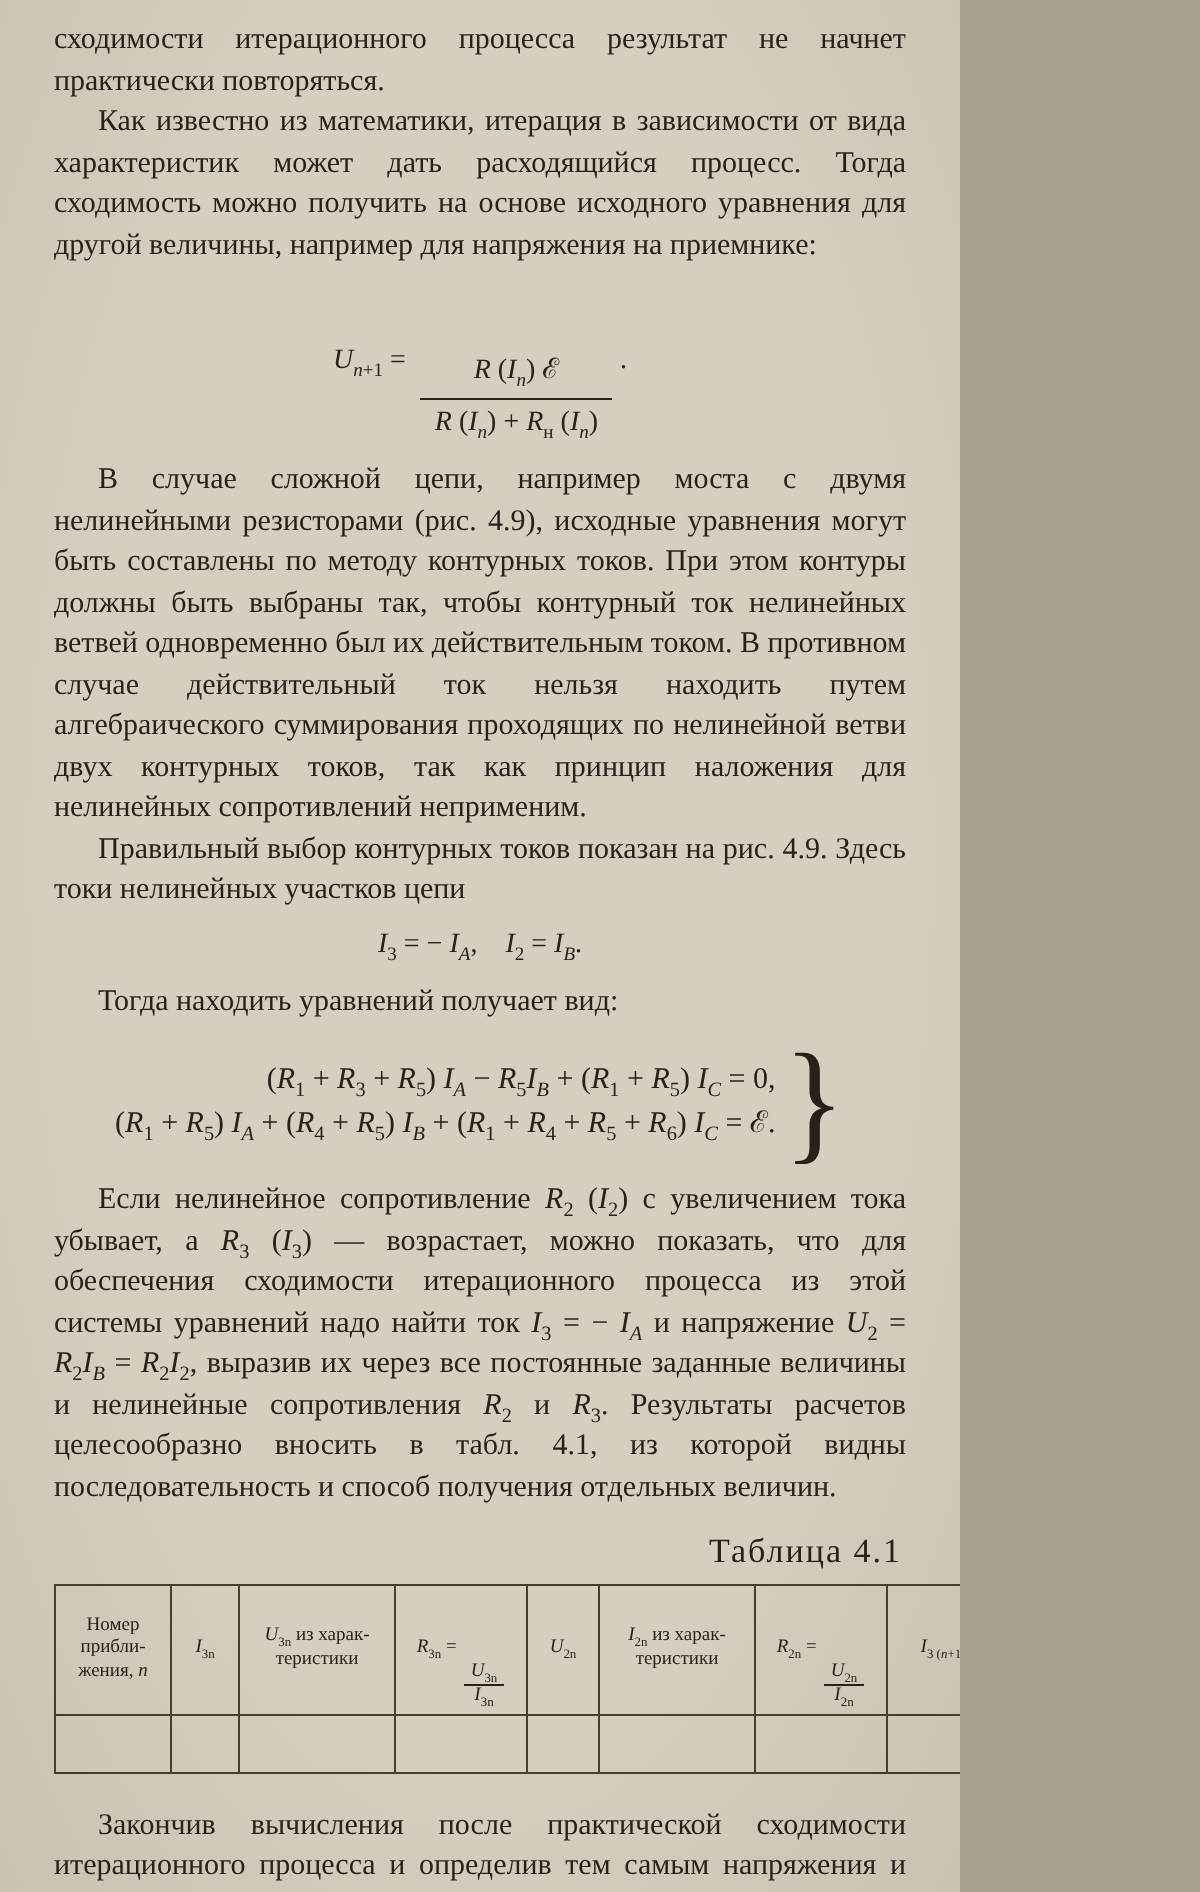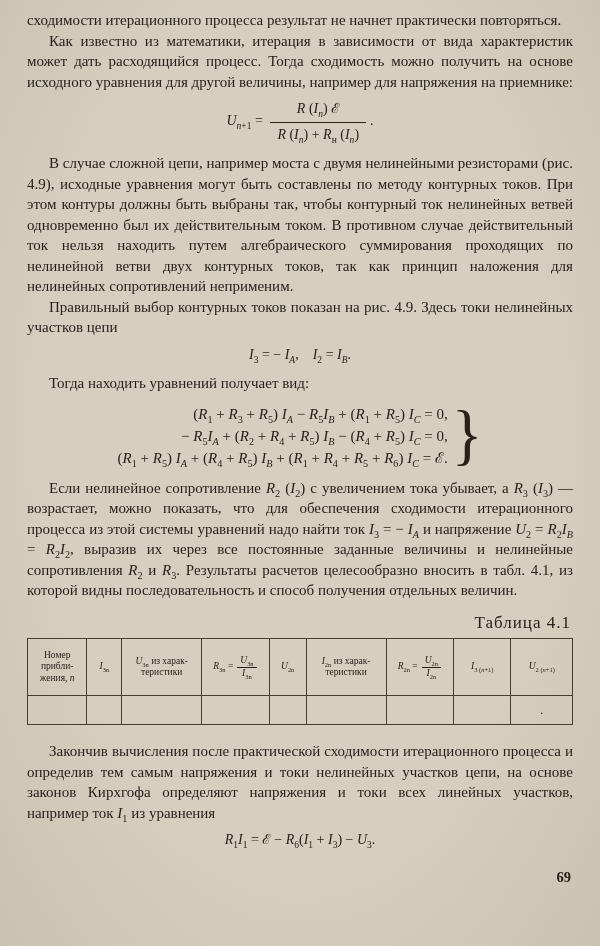--- a/index.html
+++ b/index.html
@@ -1,31 +1,31 @@
 <!DOCTYPE html>
 <html><head>
 <meta charset="utf-8">
 <style>
   html,body{margin:0;padding:0;background:#a9a292;}
   .page{
-    width:600px;height:946px;box-sizing:border-box;
+    width:480px;height:946px;box-sizing:border-box;
     background:#d2cbba;
     background-image:radial-gradient(ellipse at 50% 45%, #d6cfbf 60%, #c9c2b1 100%);
     padding:10px 27px 8px 27px;
     font-family:"Liberation Serif", serif;
     font-size:15px;line-height:20.5px;color:#27211a;
     overflow:hidden;
   }
   .para{margin:0;text-align:justify;text-indent:22px;}
   .noindent{text-indent:0;}
   i{font-style:italic;}
   sub{font-size:68%;line-height:0;}
   .formula{text-align:center;margin:7px 0 8px;font-size:14px;}
   .frac{display:inline-block;vertical-align:middle;text-align:center;margin:0 4px;}
-  .frac .num{display:block;padding:0 7px 2px;border-bottom:1.2px solid #27211a;}
+  .frac .num{display:block;padding:0 7px 2px;border-bottom:1.2px solid #27211a;margin-top:36px;}
   .frac .den{display:block;padding:2px 7px 0;}
   .eqsystem{display:flex;justify-content:center;align-items:center;gap:4px;margin:9px 0;}
   .eqlines{text-align:right;}
   .eqlines div{line-height:22px;white-space:nowrap;}
   .brace{font-size:64px;line-height:0.95;font-weight:400;transform:scaleY(1.05);display:inline-block;}
   .table-caption{text-align:right;font-size:17px;margin:12px 2px 5px 0;letter-spacing:1px;}
   table{width:100%;border-collapse:collapse;table-layout:fixed;}
   th,td{border:1px solid #463e2f;font-weight:normal;text-align:center;vertical-align:middle;padding:2px 1px;}
   th{height:52px;font-size:9.5px;line-height:11.5px;hyphens:manual;}
   td{height:24px;font-size:12px;}
@@ -57,21 +57,20 @@
 
   <p class="para">Правильный выбор контурных токов показан на рис. 4.9. Здесь токи нелинейных участков цепи</p>
 
   <div class="formula"><i>I</i><sub>3</sub> = − <i>I</i><sub><i>A</i></sub>, <i>I</i><sub>2</sub> = <i>I</i><sub><i>B</i></sub>.</div>
 
   <p class="para">Тогда находить уравнений получает вид:</p>
 
   <div class="eqsystem">
     <div class="eqlines">
       <div>(<i>R</i><sub>1</sub> + <i>R</i><sub>3</sub> + <i>R</i><sub>5</sub>) <i>I</i><sub><i>A</i></sub> − <i>R</i><sub>5</sub><i>I</i><sub><i>B</i></sub> + (<i>R</i><sub>1</sub> + <i>R</i><sub>5</sub>) <i>I</i><sub><i>C</i></sub> = 0,</div>
-      <div>− <i>R</i><sub>5</sub><i>I</i><sub><i>A</i></sub> + (<i>R</i><sub>2</sub> + <i>R</i><sub>4</sub> + <i>R</i><sub>5</sub>) <i>I</i><sub><i>B</i></sub> − (<i>R</i><sub>4</sub> + <i>R</i><sub>5</sub>) <i>I</i><sub><i>C</i></sub> = 0,</div>
       <div>(<i>R</i><sub>1</sub> + <i>R</i><sub>5</sub>) <i>I</i><sub><i>A</i></sub> + (<i>R</i><sub>4</sub> + <i>R</i><sub>5</sub>) <i>I</i><sub><i>B</i></sub> + (<i>R</i><sub>1</sub> + <i>R</i><sub>4</sub> + <i>R</i><sub>5</sub> + <i>R</i><sub>6</sub>) <i>I</i><sub><i>C</i></sub> = ℰ.</div>
     </div>
     <span class="brace">}</span>
   </div>
 
   <p class="para">Если нелинейное сопротивление <i>R</i><sub>2</sub> (<i>I</i><sub>2</sub>) с увеличением тока убывает, а <i>R</i><sub>3</sub> (<i>I</i><sub>3</sub>) — возрастает, можно показать, что для обеспечения сходимости итерационного процесса из этой системы уравнений надо найти ток <i>I</i><sub>3</sub> = − <i>I</i><sub><i>A</i></sub> и напряжение <i>U</i><sub>2</sub> = <i>R</i><sub>2</sub><i>I</i><sub><i>B</i></sub> = <i>R</i><sub>2</sub><i>I</i><sub>2</sub>, выразив их через все постоянные заданные величины и нелинейные сопротивления <i>R</i><sub>2</sub> и <i>R</i><sub>3</sub>. Результаты расчетов целесообразно вносить в табл. 4.1, из которой видны последовательность и способ получения отдельных величин.</p>
 
   <div class="table-caption">Таблица 4.1</div>
 
   <table>

